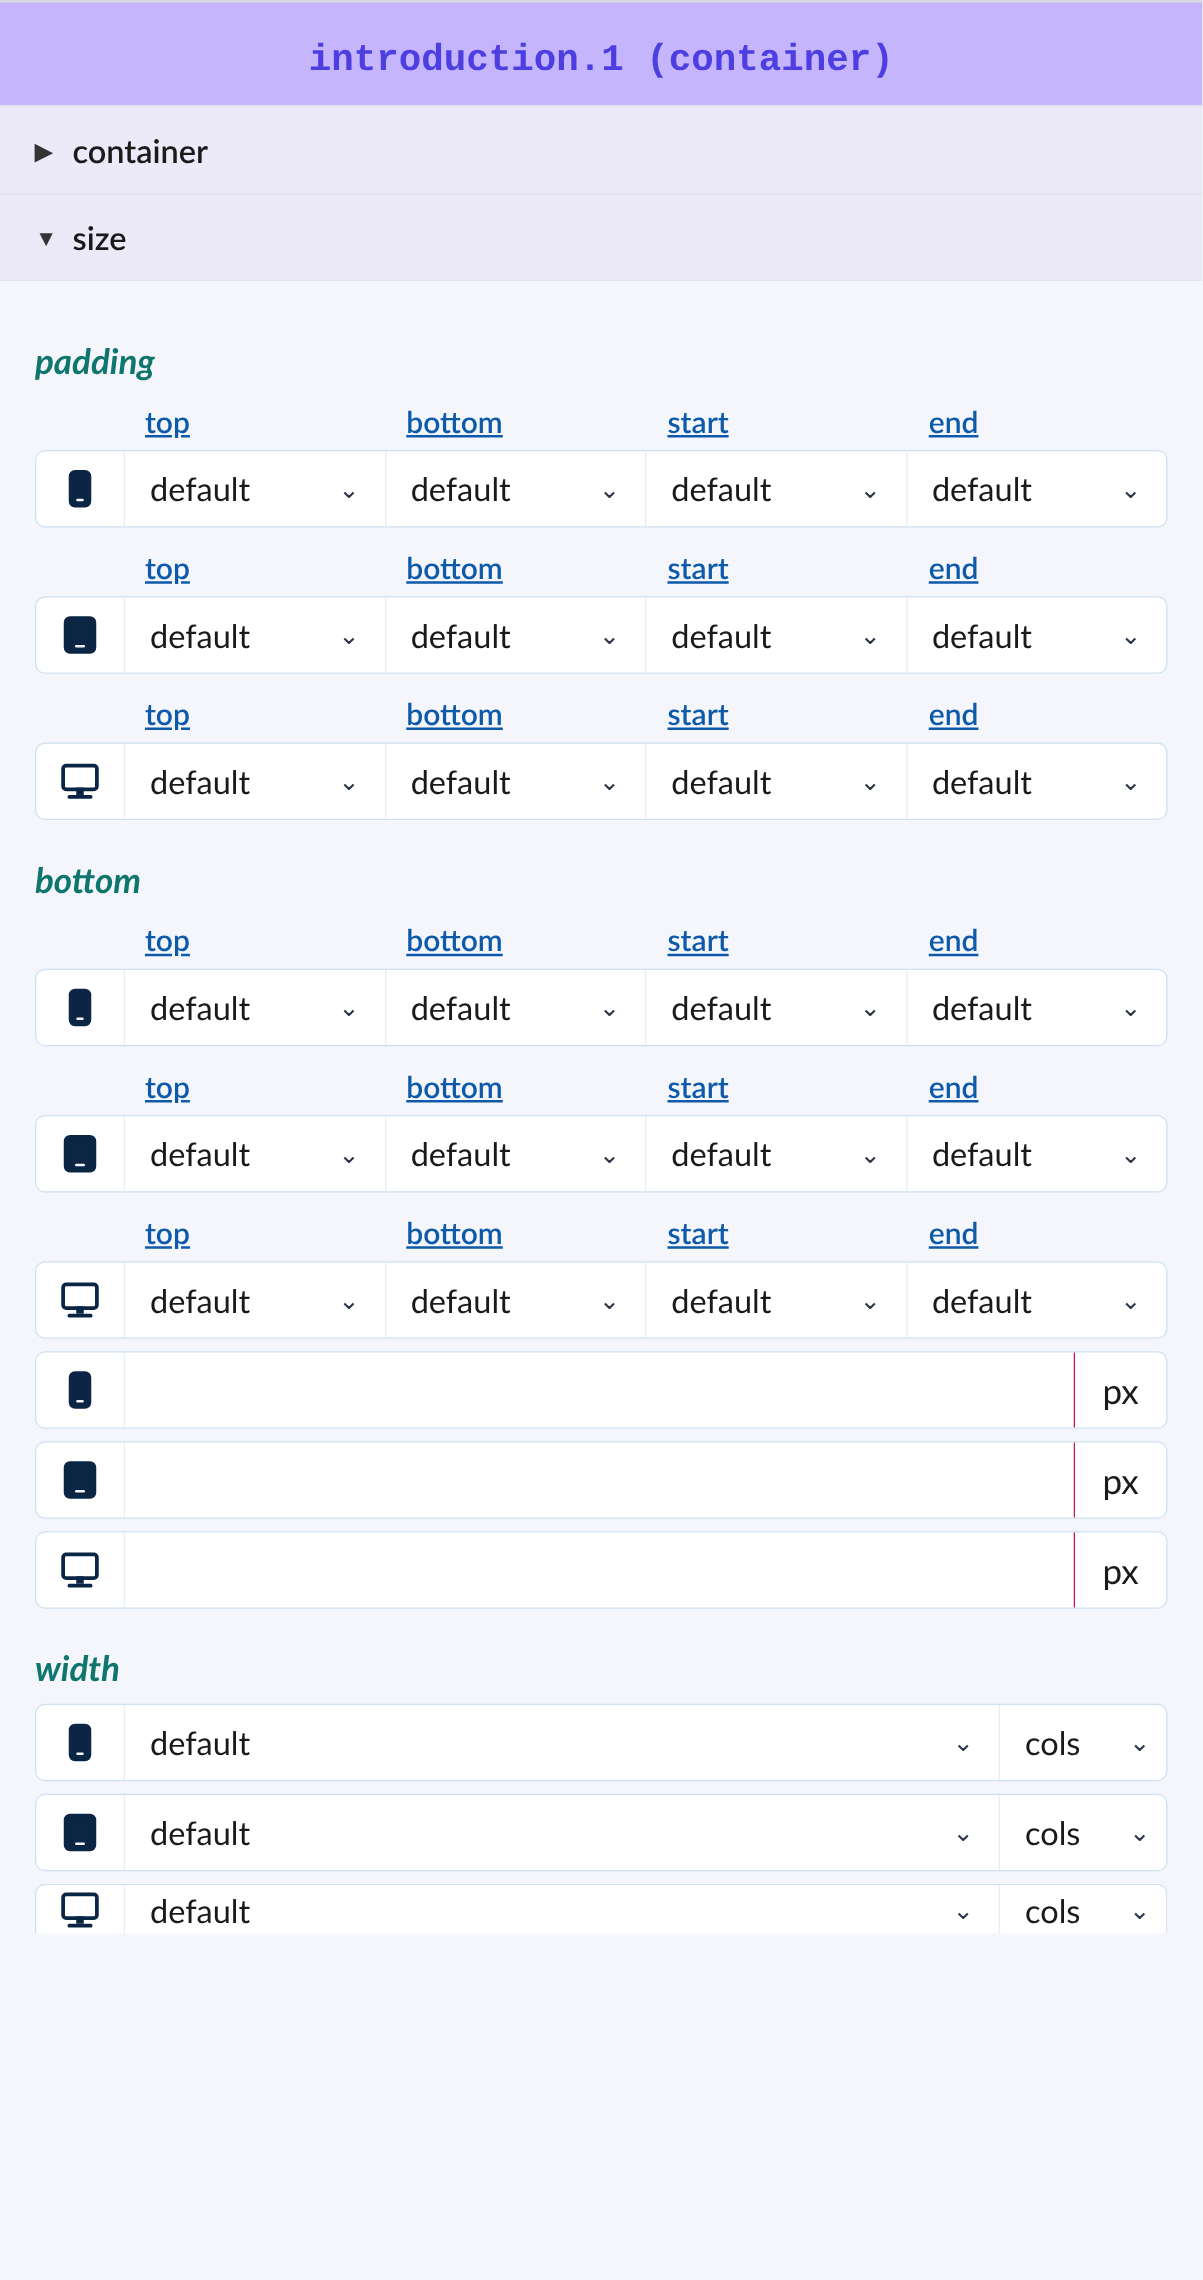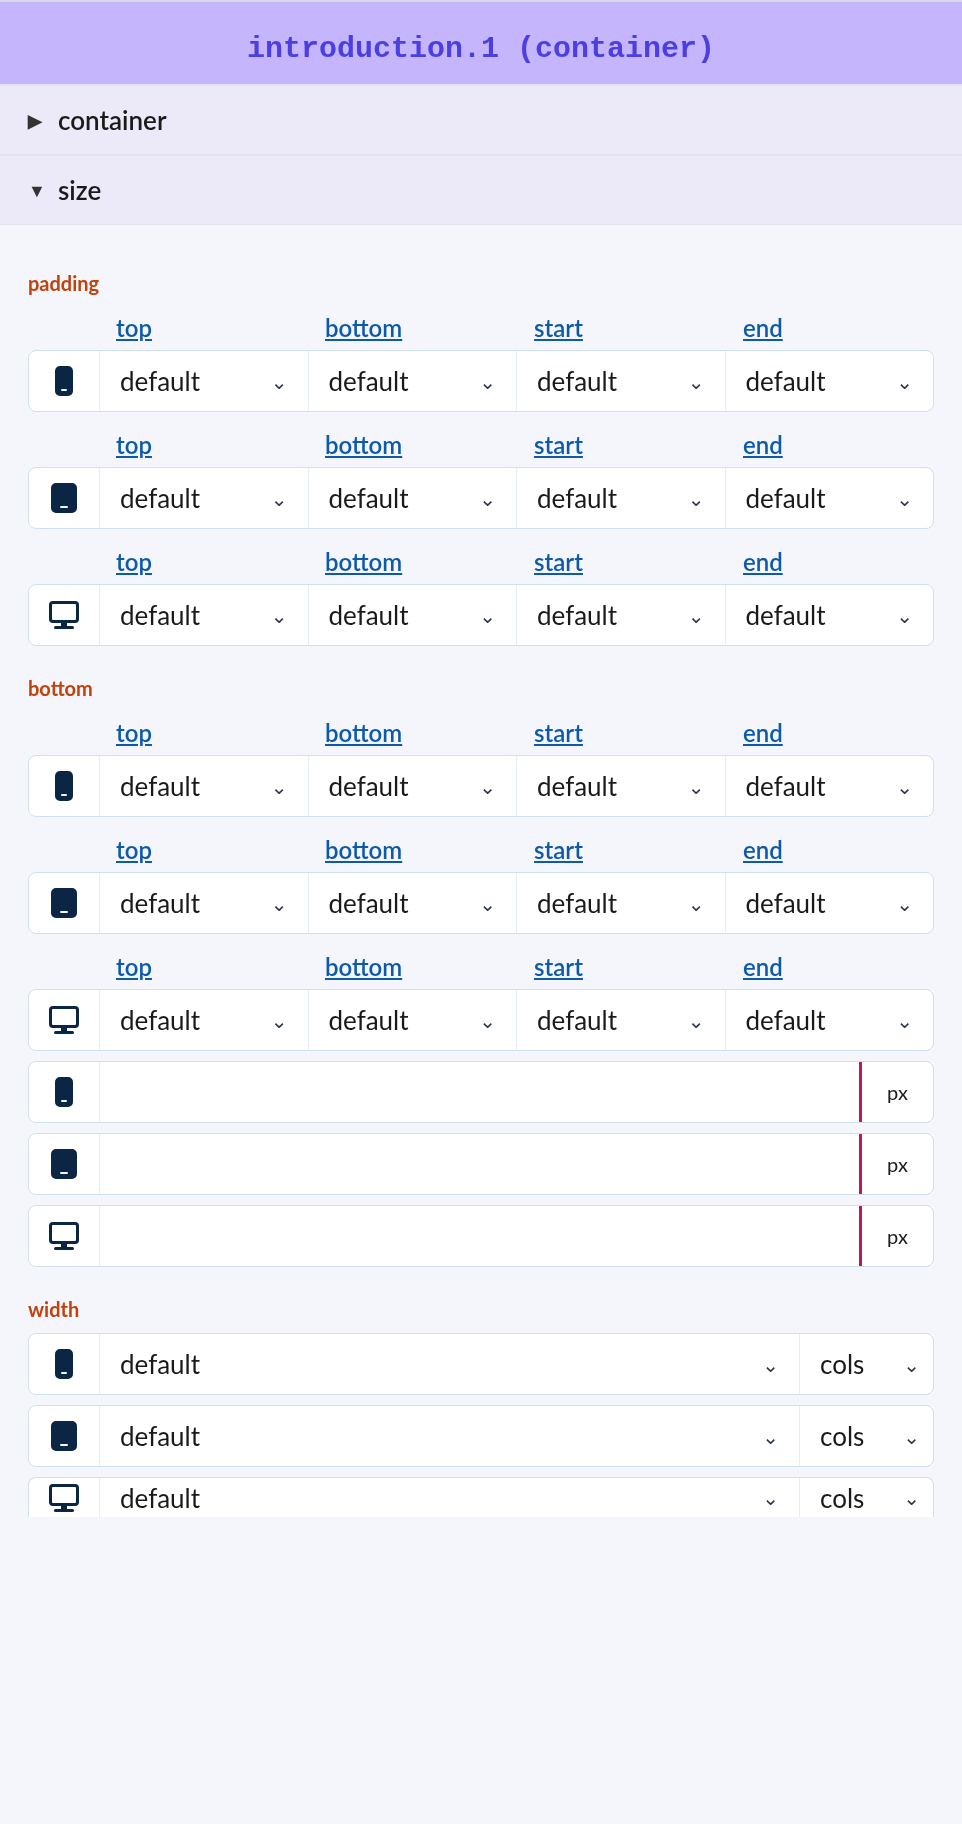--- a/index.html
+++ b/index.html
@@ -38,25 +38,26 @@
     font-size: 18px;
     color: #333;
     display: inline-block;
     width: 16px;
   }
   .content {
     padding: 28px;
     background: #f4f6fb;
   }
   .group-label {
-    color: #c2410c;
-    font-size: 20px;
+    color: #0f766e;
+    font-size: 28px;
     font-weight: 700;
     margin-top: 30px;
     margin-bottom: 12px;
+    font-style: italic;
   }
   .group-label.first { margin-top: 18px; }
 
   .four-header {
     display: flex;
     margin-top: 18px;
     margin-bottom: 8px;
   }
   .four-header .device-col { width: 70px; }
   .four-header .hcell {
@@ -116,26 +117,26 @@
     border: none;
     height: 100%;
     background: transparent;
     font-size: 24px;
     padding: 0 12px;
     border-left: 1px solid #e4eef8;
     outline: none;
   }
   .unit-box {
     width: 74px;
-    border-left: 3px solid #be185d;
+    border-left: 1px solid #be185d;
     height: 100%;
     display: flex;
     align-items: center;
     justify-content: center;
-    font-size: 20px;
+    font-size: 28px;
     color: #1a1a1a;
   }
 
   
   .w-row {
     display: flex;
     background: #ffffff;
     border: 1px solid #cfe0ef;
     border-radius: 8px;
     margin-bottom: 10px;

